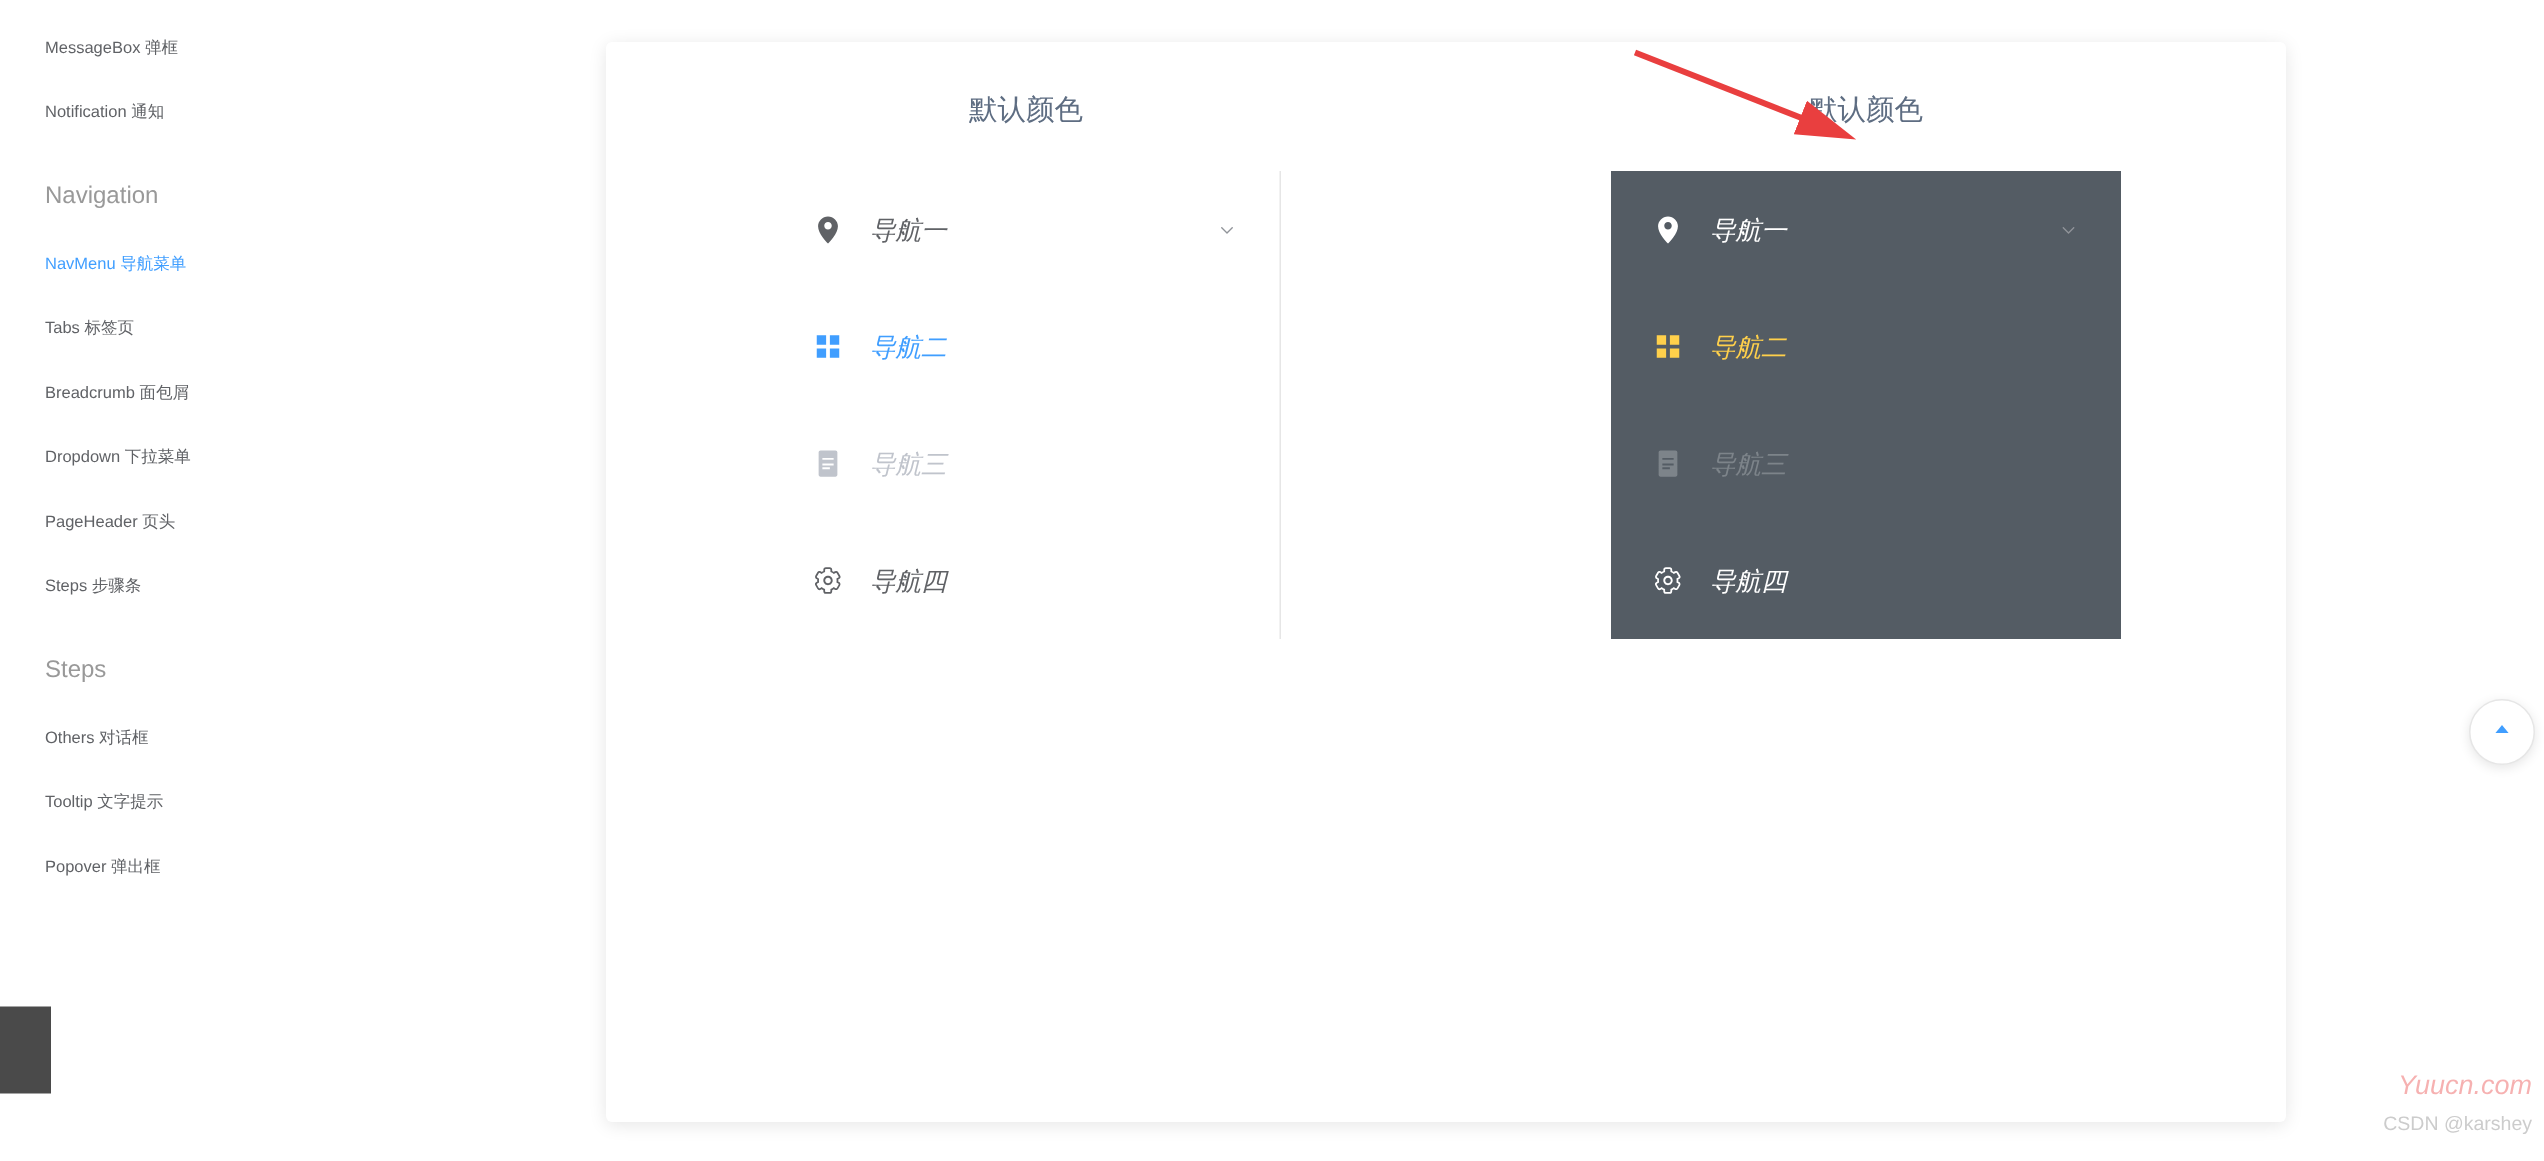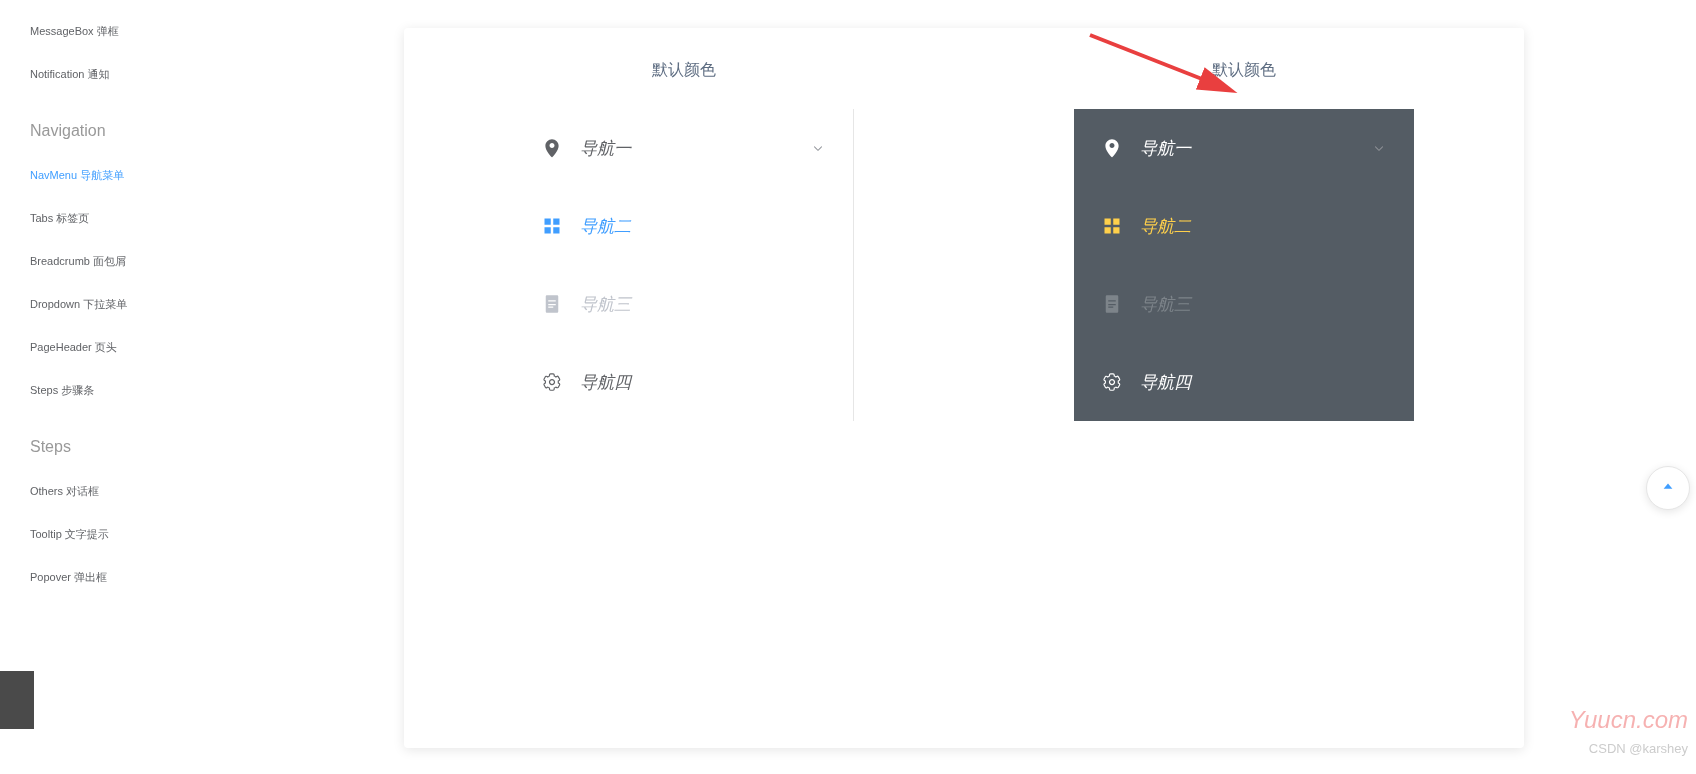--- a/index.html
+++ b/index.html
@@ -49,21 +49,21 @@
       box-shadow: 0 2px 12px 0 rgba(0,0,0,0.1);
       border-radius: 4px;
       display: flex;
     }
     .column {
       flex: 1;
       padding: 32px;
     }
     .column-title {
       text-align: center;
-      font-size: 16px;
+      font-size: 19px;
       color: #5e6d82;
       margin-bottom: 28px;
     }
     .menu-light {
       width: 340px;
       margin: 0 auto;
       border-right: 1px solid #e6e6e6;
     }
     .menu-dark {
       width: 340px;
@@ -128,21 +128,21 @@
       position: absolute;
       top: 30px;
       left: 1085px;
       pointer-events: none;
     }
     .watermark-site {
       position: absolute;
       right: 8px;
       bottom: 40px;
       color: #e93f3f;
-      font-size: 24px;
+      font-size: 18px;
       opacity: 0.4;
       font-style: italic;
     }
     .watermark-csdn {
       position: absolute;
       right: 8px;
       bottom: 18px;
       color: #cccccc;
       font-size: 13px;
       text-align: center;

